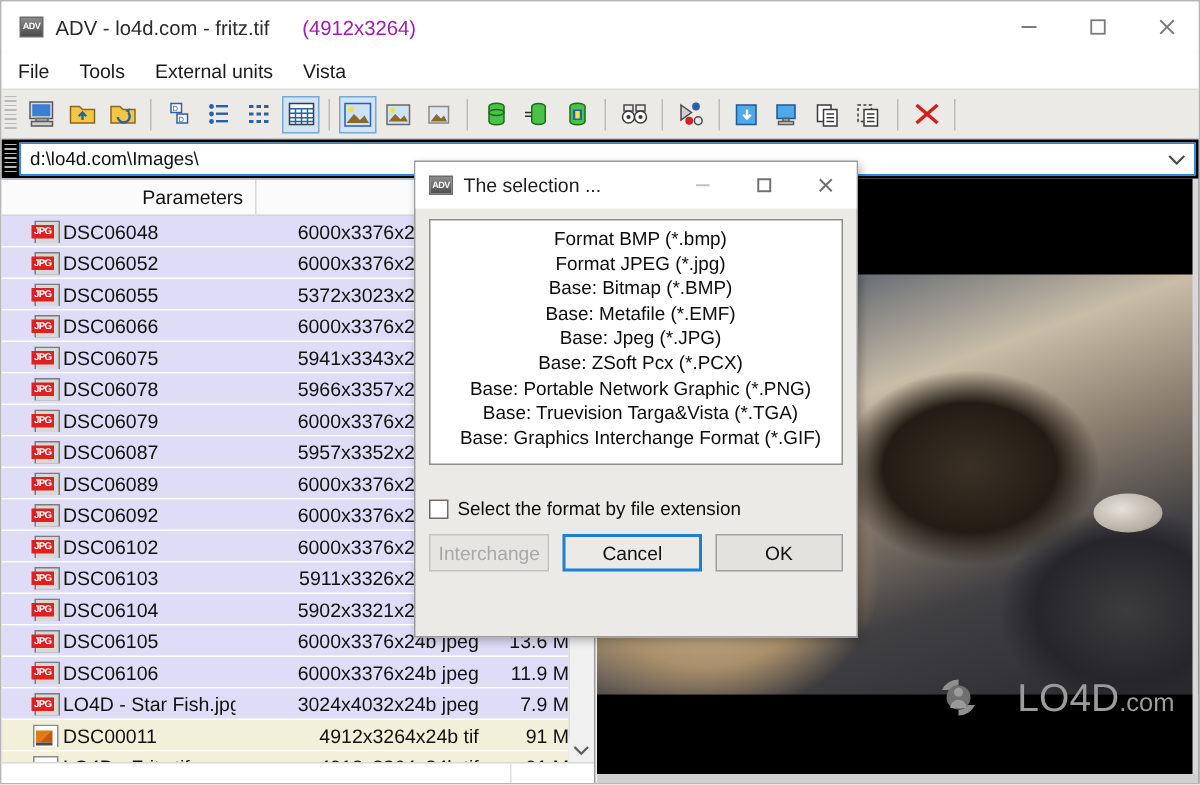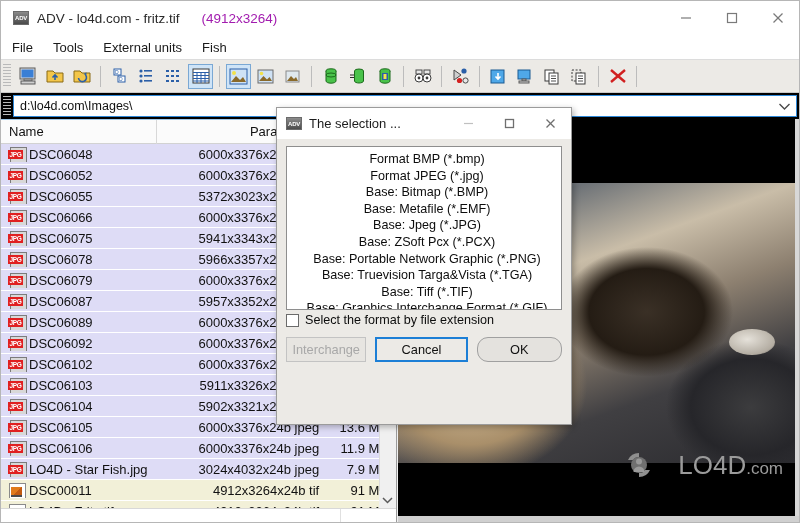--- a/index.html
+++ b/index.html
@@ -131,21 +131,21 @@
 
   .lbody { position: relative; }
   .lrow {
     height: 21px; display: flex; align-items: center;
     border-bottom: 1px solid #ffffff;
   }
   .lrow.jpg { background: #dedcf6; }
   .lrow.tif { background: #f2f0d8; }
   .cell-name {
     width: 156px; display: flex; align-items: center; gap: 4px;
-    padding-left: 7px; overflow: hidden;
+    padding-left: 20px; overflow: hidden;
   }
   .cell-param {
     width: 170px; text-align: right; font-size: 13px; color: #111;
     padding-right: 7px; white-space: nowrap; overflow: hidden;
   }
   .cell-size {
     width: 70px; text-align: right; font-size: 13px; color: #111;
     padding-right: 8px; white-space: nowrap;
   }
   .fname { font-size: 13px; color: #111; white-space: nowrap; }
@@ -263,38 +263,38 @@
 
   .dlg-body { position: relative; height: 287px; padding: 7px 9px 0 9px; }
   .dlg-list {
     height: 164px; background: #ffffff; border: 1px solid #8e8e8e;
     padding: 4px 0 0 6px; overflow: hidden; text-align: center;
   }
   .dlg-opt {
     font-size: 12.6px; color: #0d0d0d; line-height: 16.6px; white-space: nowrap;
   }
   .dlg-check {
-    margin-top: 3px; display: flex; align-items: center; gap: 6px;
+    margin-top: 22px; display: flex; align-items: center; gap: 6px;
   }
   .cbox {
     width: 13px; height: 13px; background: #fff; border: 1px solid #6b6b6b; flex: none;
   }
   .dlg-check-label { font-size: 12.6px; color: #0d0d0d; white-space: nowrap; }
 
   .dlg-buttons {
     margin-top: 10px; display: flex; align-items: center; gap: 9px;
   }
   .dbtn {
     height: 25px; background: #e4e2de; border: 1px solid #a0a0a0;
     display: flex; align-items: center; justify-content: center;
     font-size: 12.8px; color: #111;
   }
   .dbtn.w-prop { width: 81px; color: #a8a8a8; background: #e7e5e1; border-color: #c3c3c3; }
   .dbtn.w-cancel { width: 93px; border: 2px solid #1c7fd6; background: #eceae6; }
-  .dbtn.w-ok { width: 86px; border-radius: 11px; }
+  .dbtn.w-ok { width: 86px; }
 </style>
 </head>
 <body>
 
 <div id="app">
 
   <div class="titlebar">
     <div class="tb-icon">ADV</div>
     <div class="tb-title">ADV - lo4d.com - fritz.tif</div>
     <div class="tb-dims">(4912x3264)</div>
@@ -315,21 +315,21 @@
             <line x1="10.5" y1="1.5" x2="1.5" y2="10.5" stroke="currentColor" stroke-width="1.2"></line>
           </svg>
       </div>
     </div>
   </div>
 
   <div class="menubar">
     <div class="menu-item">File</div>
     <div class="menu-item">Tools</div>
     <div class="menu-item">External units</div>
-    <div class="menu-item">Fish</div>
+    <div class="menu-item">Vista</div>
   </div>
 
   <div class="toolbar">
     <div class="tb-grip"></div>
 
     <div class="tool">
       <svg class="ico" width="20" height="18" viewBox="0 0 20 18">
         <rect x="2" y="1" width="15" height="11" fill="#d9d9d9" stroke="#5a5a5a"></rect>
         <rect x="3.5" y="2.5" width="12" height="8" fill="#3a7fd5"></rect>
         <rect x="6" y="12" width="8" height="2" fill="#b8b8b8" stroke="#6a6a6a"></rect>
@@ -523,21 +523,20 @@
         <svg width="13" height="9" viewBox="0 0 13 9">
             <path d="M1.5 2L6.5 7L11.5 2" fill="none" stroke="currentColor" stroke-width="1.4"></path>
           </svg>
       </div>
     </div>
   </div>
 
   <div class="listpane">
 
     <div class="lhead">
-      <div class="lhead-cell lhead-name">Name</div>
       <div class="lhead-cell lhead-param">Parameters</div>
       <div class="lhead-cell lhead-size"></div>
     </div>
 
     <div class="lbody" id="list-body">
         <div class="lrow jpg">
           <div class="cell-name">
             <span class="ficon ficon-jpg"></span>
             <span class="fname">DSC06048</span>
           </div>
@@ -742,21 +741,20 @@
     <div class="dlg-body">
       <div class="dlg-list" id="dialog-list">
           <div class="dlg-opt">Format BMP  (*.bmp)</div>
           <div class="dlg-opt">Format JPEG  (*.jpg)</div>
           <div class="dlg-opt">Base:  Bitmap  (*.BMP)</div>
           <div class="dlg-opt">Base:  Metafile  (*.EMF)</div>
           <div class="dlg-opt">Base:  Jpeg  (*.JPG)</div>
           <div class="dlg-opt">Base:  ZSoft Pcx  (*.PCX)</div>
           <div class="dlg-opt">Base:  Portable Network Graphic  (*.PNG)</div>
           <div class="dlg-opt">Base:  Truevision Targa&amp;Vista  (*.TGA)</div>
-          <div class="dlg-opt">Base:  Tiff  (*.TIF)</div>
           <div class="dlg-opt">Base:  Graphics Interchange Format  (*.GIF)</div>
         </div>
 
       <div class="dlg-check">
         <span class="cbox"></span>
         <span class="dlg-check-label">Select the format by file extension</span>
       </div>
 
       <div class="dlg-buttons">
         <div class="dbtn w-prop">Interchange</div>

